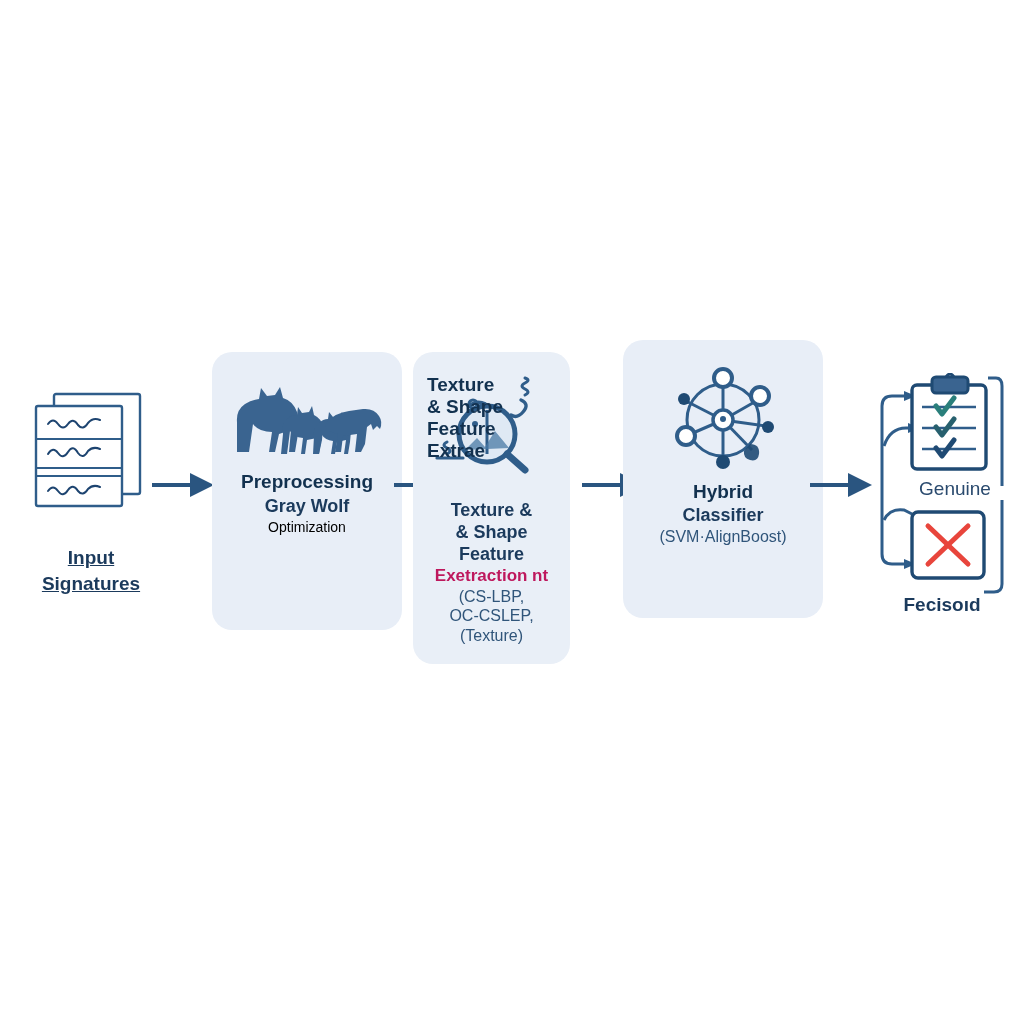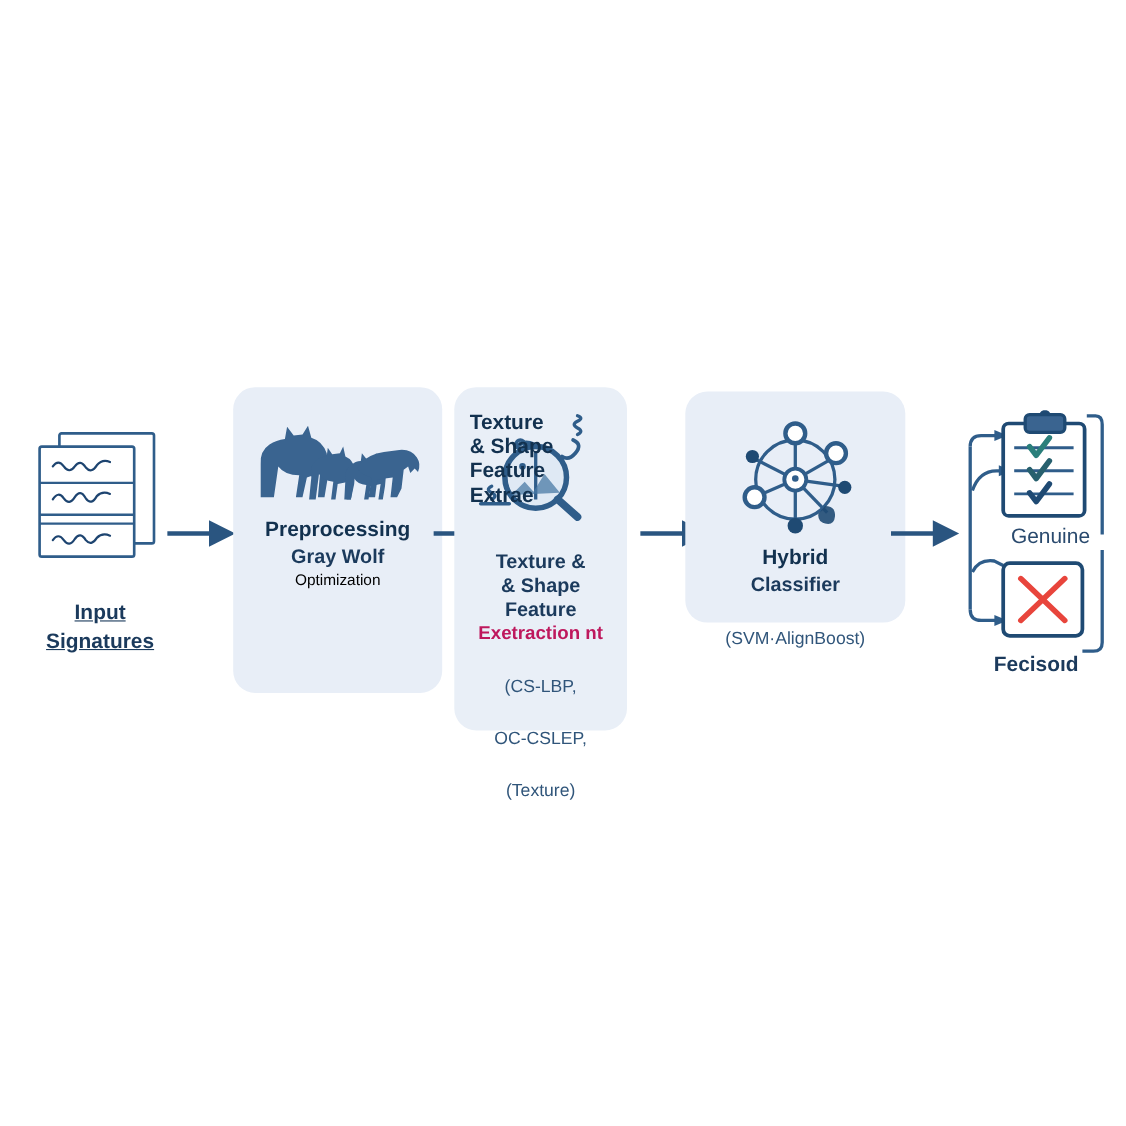--- a/index.html
+++ b/index.html
@@ -27,41 +27,41 @@
 
   
   .stage-box {
     position: absolute;
     background: #e8eef7;
     border-radius: 20px;
     box-sizing: border-box;
   }
   .stage-box.b1 { left: 212px; top: 352px; width: 190px; height: 278px; }
   .stage-box.b2 { left: 413px; top: 352px; width: 157px; height: 312px; background: #e9eff7; }
-  .stage-box.b3 { left: 623px; top: 356px; width: 200px; height: 210px; }
+  .stage-box.b3 { left: 623px; top: 340px; width: 200px; height: 278px; }
 
   .stage-icon {
     position: absolute;
     left: 0; right: 0;
     display: flex;
     justify-content: center;
     align-items: center;
   }
 
   .stage-text {
     position: absolute;
     left: 0; right: 0;
     text-align: center;
     line-height: 1.30;
   }
   .tline { display: block; }
   .tline.bold   { font-weight: bold; font-size: 19px; color: #12314f; }
   .tline.semi   { font-weight: bold; font-size: 18px; color: #1b3a5c; }
   .tline.reg    { font-weight: normal; font-size: 14px; color: #000000; }
-  .tline.small  { font-weight: normal; font-size: 16px; color: #30557a; margin-top: 28px; }
+  .tline.small  { font-weight: normal; font-size: 16px; color: #30557a; }
   .tline.smallb { font-weight: bold; font-size: 17px; color: #be185d; }
 
   
   .input-group { position: absolute; left: 28px; top: 390px; width: 125px; height: 120px; }
 
   .caption {
     position: absolute;
     text-align: center;
     font-weight: bold;
     font-size: 19px;

